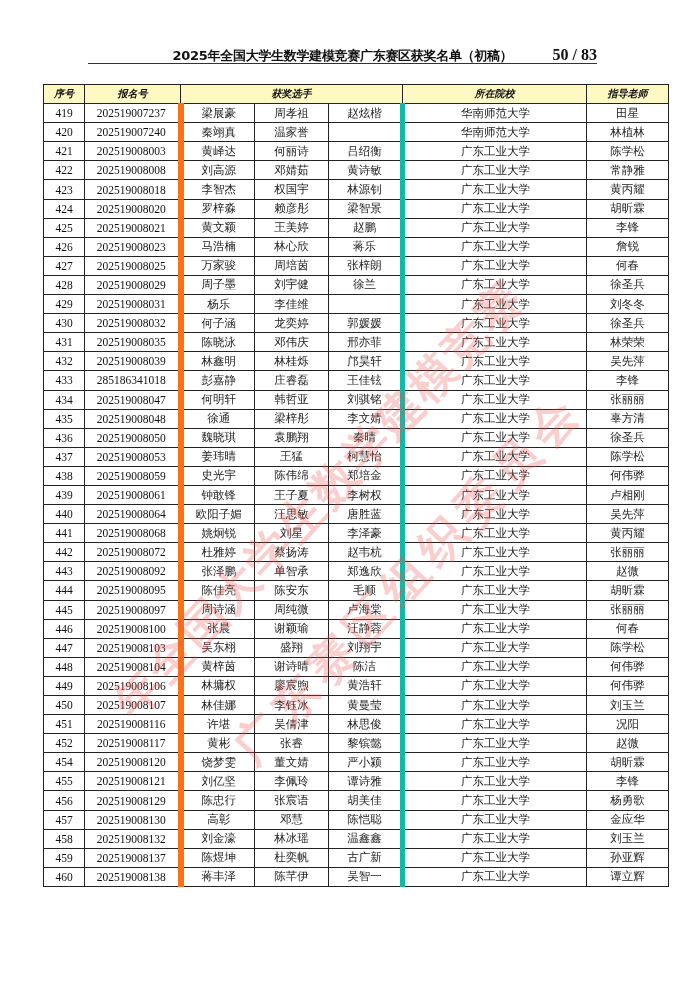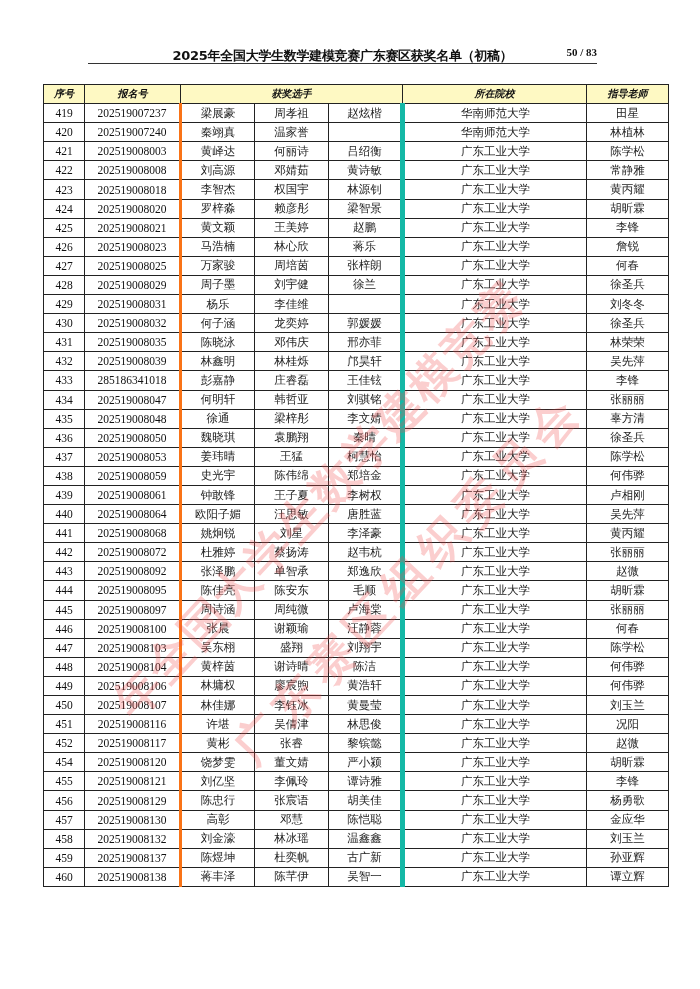--- a/index.html
+++ b/index.html
@@ -2,32 +2,32 @@
 <html><head>
 <meta charset="utf-8">
 <style>
   html, body { margin: 0; padding: 0; background: #ffffff; }
   body { width: 700px; height: 989px; position: relative; overflow: hidden;
          font-family: "DejaVu Serif", "Liberation Serif", serif; color: #111; }
   .page-header { position: absolute; left: 88px; top: 44px; width: 509px; height: 19px;
                  border-bottom: 1.5px solid #333; }
   .page-title { position: absolute; left: 0; right: 0; top: 3px; text-align: center;
                 font-size: 13px; font-weight: bold; font-family: "DejaVu Sans", sans-serif; letter-spacing: -0.3px; }
-  .page-num { position: absolute; right: 0; top: 2px; font-size: 11px; font-weight: bold;
+  .page-num { position: absolute; right: 0; top: 2px; font-size: 16px; font-weight: bold;
               font-family: "Liberation Serif", serif; }
   table.awards { position: absolute; left: 43px; top: 84px; width: 625px;
                  border-collapse: collapse; table-layout: fixed; }
   table.awards td, table.awards th { border: 1px solid #222; height: 18.1px; padding: 0;
                  text-align: center; vertical-align: middle; white-space: nowrap; overflow: hidden; }
   table.awards th { background: #fef9c3; font-weight: bold; font-size: 10px;
                     font-family: "DejaVu Sans", sans-serif; font-style: italic; }
   table.awards td { font-size: 11.5px; }
   td.num, td.reg { font-family: "Liberation Serif", serif; font-size: 12.5px; }
   td.player { border-left: none; border-right: none; font-family: "DejaVu Sans", sans-serif; font-size: 11px; color: #222; }
-  td.player.first { border-left: 3px solid #f97316; }
+  td.player.first { border-left: 6px solid #f97316; }
   td.player.last { border-right: 5px solid #14b8a6; }
   td.school, td.teacher { font-family: "DejaVu Sans", sans-serif; font-size: 11px; color: #222; }
   .watermark { position: absolute; pointer-events: none; color: rgba(240, 80, 80, 0.28);
                font-family: "DejaVu Sans", sans-serif; font-weight: bold; font-size: 46px;
                white-space: nowrap; transform-origin: left top; }
   .wm1 { left: 100px; top: 690px; transform: rotate(-47deg); letter-spacing: 2px; }
   .wm2 { left: 220px; top: 735px; transform: rotate(-47deg); letter-spacing: 8px; }
 </style>
 </head>
 <body>

